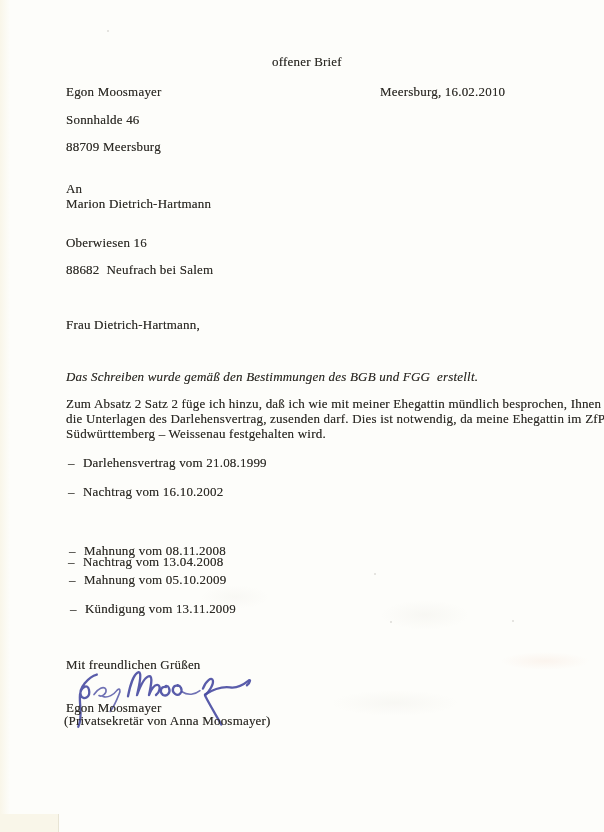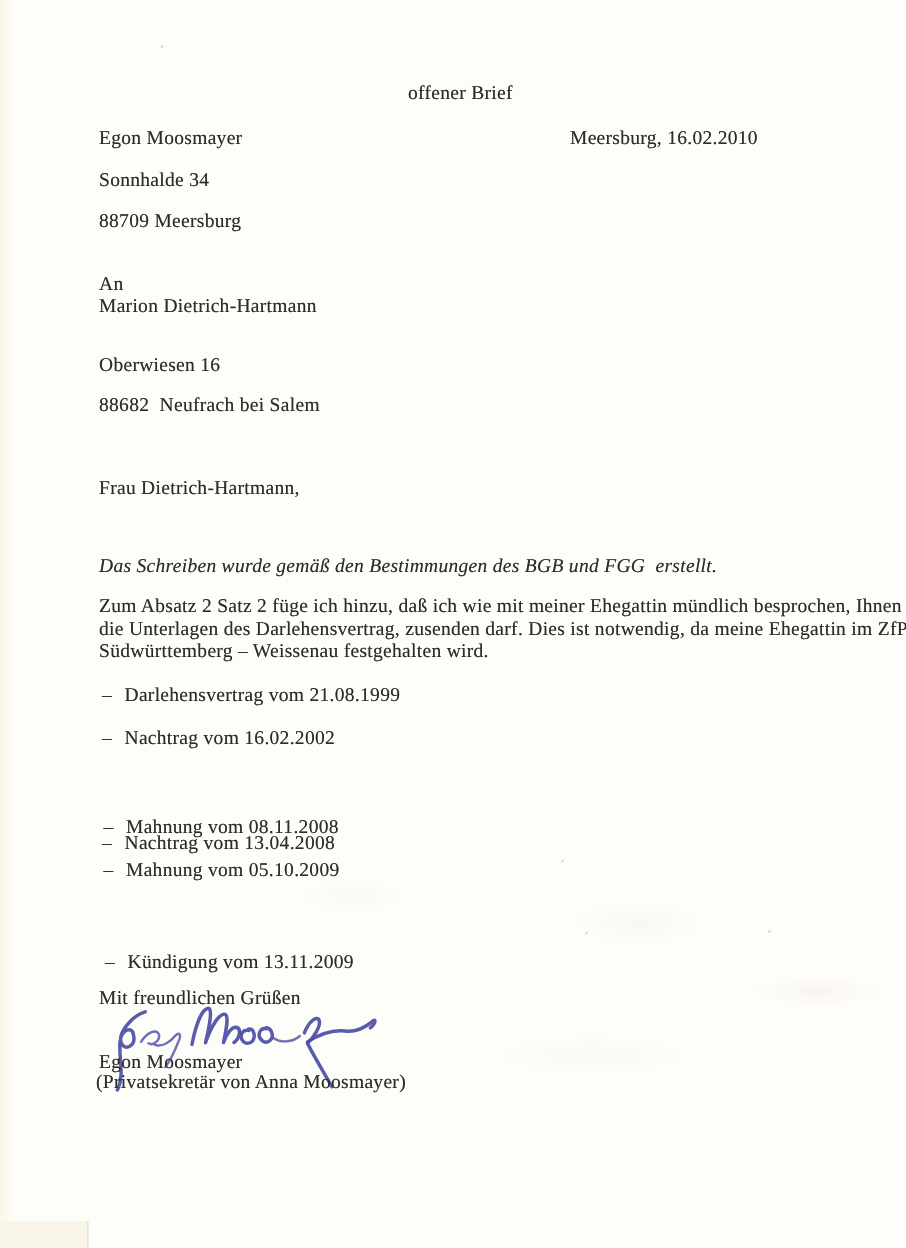--- a/index.html
+++ b/index.html
@@ -62,40 +62,40 @@
   <div class="smudge sm4"></div>
   <div class="speck" style="left:374px;top:573px;"></div>
   <div class="speck" style="left:390px;top:621px;"></div>
   <div class="speck" style="left:512px;top:620px;"></div>
   <div class="speck" style="left:107px;top:30px;"></div>
 
   <div class="line" style="left:272px;top:54px;">offener Brief</div>
 
   <div class="line" style="left:66px;top:84px;">Egon Moosmayer</div>
   <div class="line" style="left:360px;top:84px;margin-left:20px;">Meersburg, 16.02.2010</div>
-  <div class="line" style="left:66px;top:112px;">Sonnhalde 34</div>
+  <div class="line" style="left:66px;top:112px;">Sonnhalde 46</div>
   <div class="line" style="left:66px;top:139px;">88709 Meersburg</div>
 
   <div class="line" style="left:66px;top:181px;">An</div>
   <div class="line" style="left:66px;top:196px;">Marion Dietrich-Hartmann</div>
   <div class="line" style="left:66px;top:235px;">Oberwiesen 16</div>
   <div class="line" style="left:66px;top:262px;">88682  Neufrach bei Salem</div>
 
   <div class="line" style="left:66px;top:317px;">Frau Dietrich-Hartmann,</div>
   <div class="line" style="left:66px;top:369px;font-style:italic;">Das Schreiben wurde gemäß den Bestimmungen des BGB und FGG  erstellt.</div>
   <div class="line" style="left:66px;top:396px;">Zum Absatz 2 Satz 2 füge ich hinzu, daß ich wie mit meiner Ehegattin mündlich besprochen, Ihnen</div>
   <div class="line" style="left:66px;top:411px;">die Unterlagen des Darlehensvertrag, zusenden darf. Dies ist notwendig, da meine Ehegattin im ZfP</div>
   <div class="line" style="left:66px;top:426px;">Südwürttemberg – Weissenau festgehalten wird.</div>
 
   <div class="line item" style="left:68px;top:455px;"><span class="dash">–</span><span>Darlehensvertrag vom 21.08.1999</span></div>
-  <div class="line item" style="left:68px;top:484px;"><span class="dash">–</span><span>Nachtrag vom 16.02.2002</span></div>
+  <div class="line item" style="left:68px;top:484px;"><span class="dash">–</span><span>Nachtrag vom 16.10.2002</span></div>
   <div class="line item" style="left:68px;top:514px;margin-top:40px;"><span class="dash">–</span><span>Nachtrag vom 13.04.2008</span></div>
   <div class="line item" style="left:69px;top:543px;"><span class="dash">–</span><span>Mahnung vom 08.11.2008</span></div>
   <div class="line item" style="left:69px;top:572px;"><span class="dash">–</span><span>Mahnung vom 05.10.2009</span></div>
-  <div class="line item" style="left:70px;top:601px;margin-top:32px;"><span class="dash">–</span><span>Kündigung vom 13.11.2009</span></div>
+  <div class="line item" style="left:70px;top:601px;"><span class="dash">–</span><span>Kündigung vom 13.11.2009</span></div>
 
   <div class="line" style="left:66px;top:657px;">Mit freundlichen Grüßen</div>
 
   <svg class="sig-svg" width="200" height="66" viewBox="0 0 200 66">
     <path class="sig-stroke" d="M39,10 C31,12 20,24 23,31 C25,36 33,33 31,25 C30,19 23,22 22,30 C21,41 25,52 20,62"></path>
     <path class="sig-stroke sig-thin" d="M36,30 C40,24 46,21 48,25 C49,29 44,33 41,31 M45,32 C50,34 56,30 59,26 C62,23 63,26 61,30 C59,35 56,42 52,47"></path>
     <path class="sig-stroke" d="M70,32 C72,22 76,9 81,8 C84,8 82,19 79,31 C83,20 88,12 92,12 C95,13 93,22 91,31 C93,25 97,20 100,21 C103,22 102,28 98,31"></path>
     <path class="sig-stroke" d="M108,23 C103,22 101,28 105,31 C109,33 113,29 111,24 C110,21 106,22 108,23 M120,22 C115,21 113,27 117,30 C121,33 125,28 123,24 C122,21 118,21 120,22"></path>
     <path class="sig-stroke sig-thin" d="M124,28 C130,32 137,31 142,27"></path>
     <path class="sig-stroke" d="M145,25 C148,17 154,13 155,17 C156,21 151,28 147,32 C152,42 158,52 163,61"></path>

